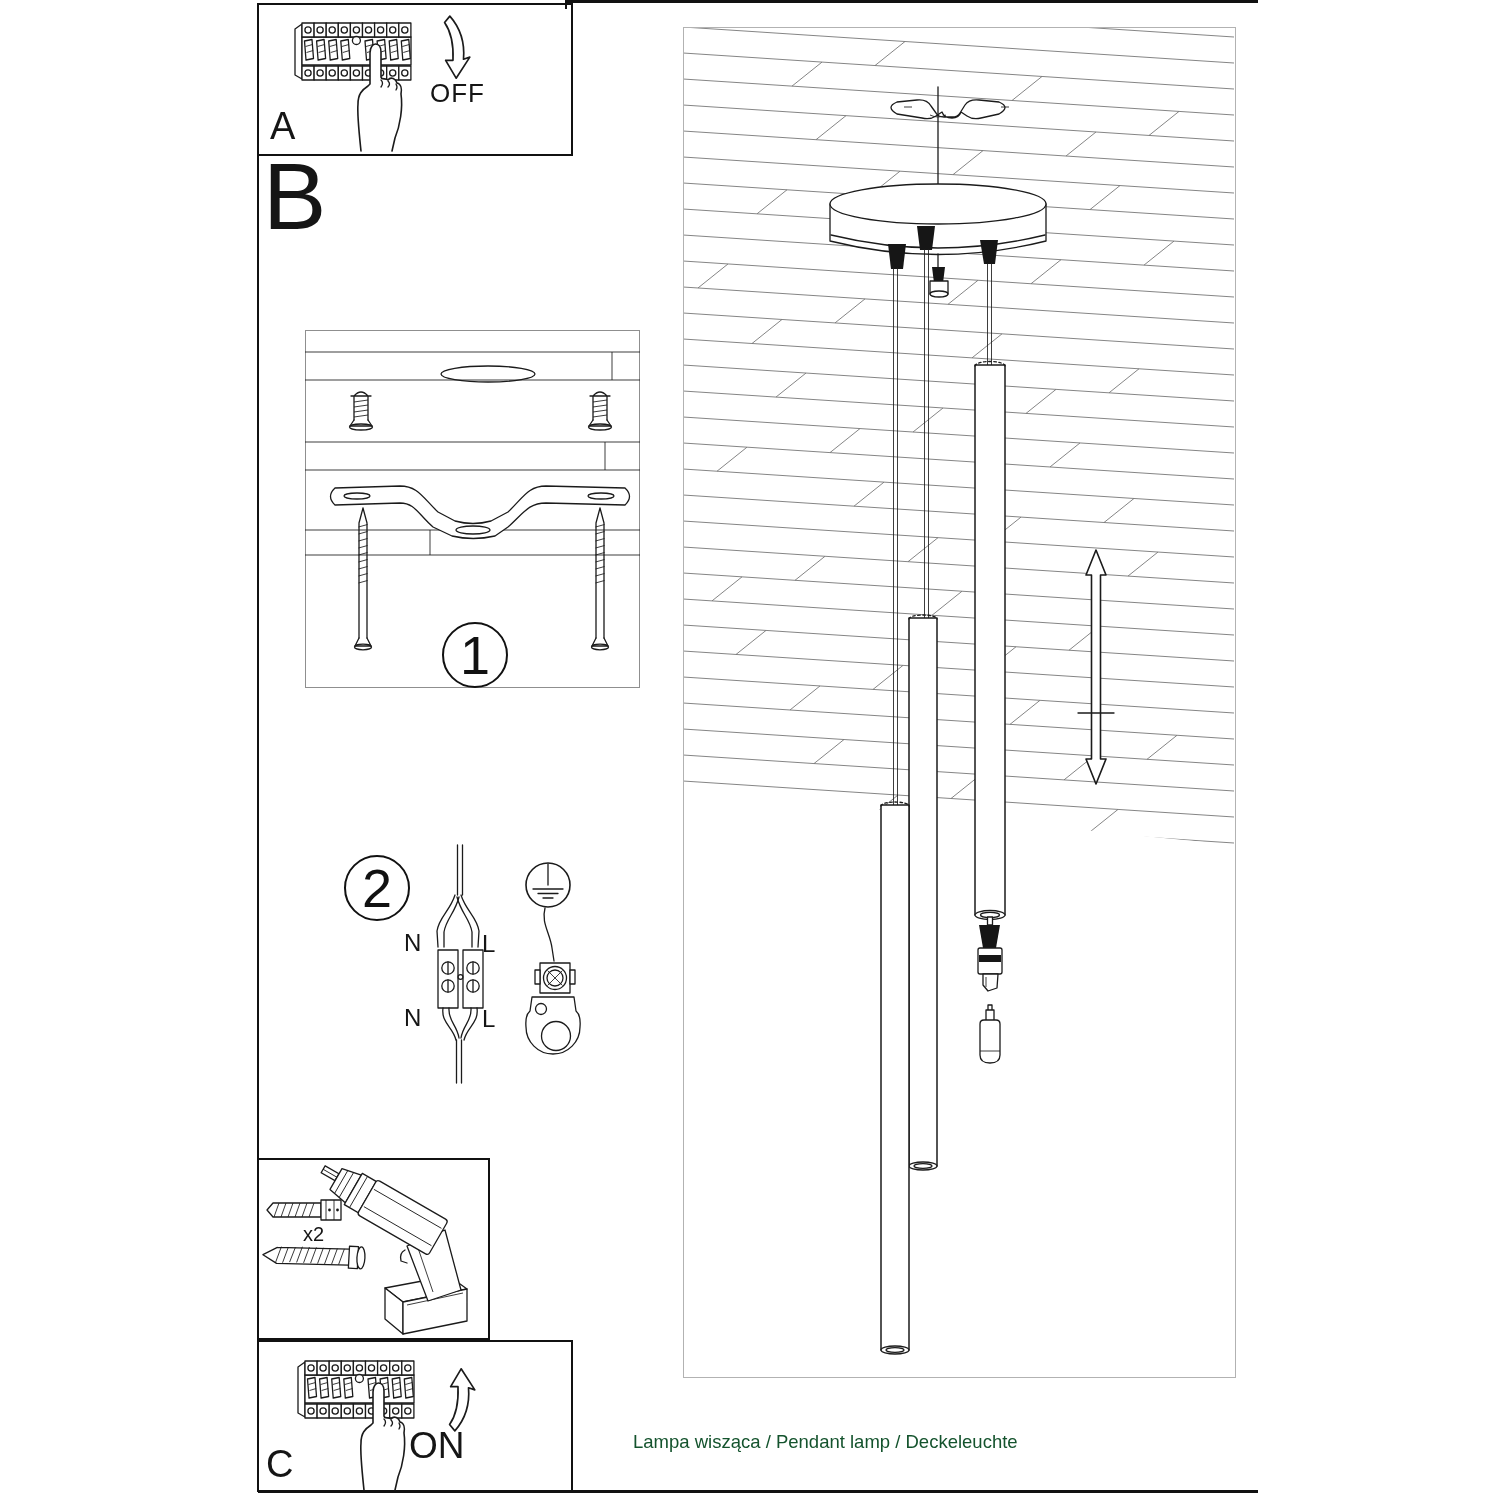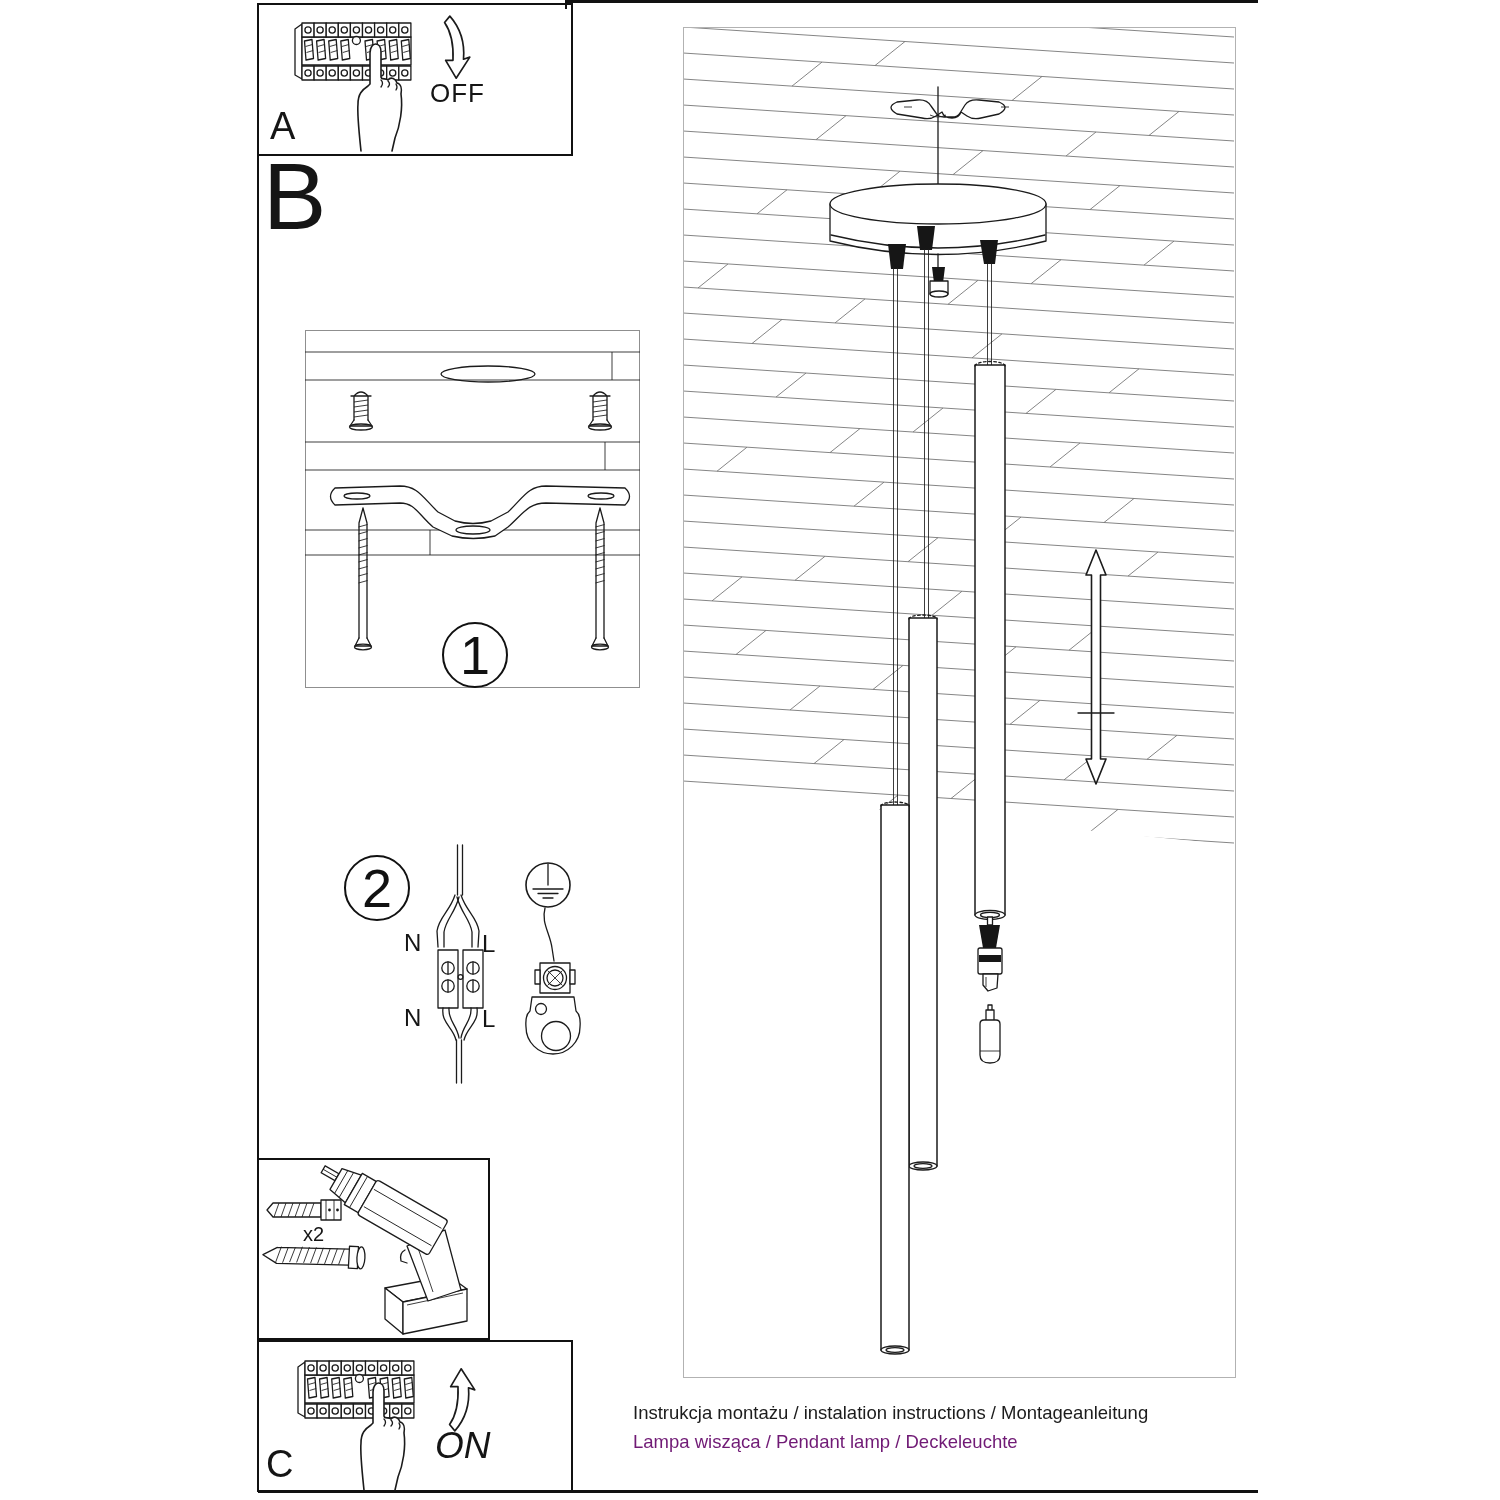--- a/index.html
+++ b/index.html
@@ -295,21 +295,21 @@
         <path d="M110.3,28.5 L117.3,26.5 M111.3,34.5 L118,32.5" class="lnt"></path>
       </g>
   </svg>
   <svg style="left:351px;top:1381px;" width="58" height="110" viewBox="0 0 58 110">
     <use href="#sym-hand"></use>
   </svg>
   <svg style="left:438px;top:1352px;width:40px;height:82px;transform:scaleY(-1);" viewBox="0 0 38 78">
     <use href="#sym-arrow"></use>
   </svg>
   <div class="txt" style="left:266px;top:1445px;font-size:38px;">C</div>
-  <div class="txt" style="left:435px;top:1427px;font-size:37px;font-style:italic;">ON</div>
+  <div class="txt" style="left:409px;top:1427px;font-size:37px;">ON</div>
 
   <div class="frame-light" style="left:683px;top:27px;width:553px;height:1351px;border-color:#b2b2b2;border-width:1px;"></div>
   <svg style="left:683px;top:27px;" width="553" height="1350" viewBox="0 0 553 1350">
     <defs>
       <clipPath id="ceilclip">
           <path d="M1,1 H551 V818 L1,763 Z"></path>
         </clipPath>
     </defs>
 
     <g id="planks" clip-path="url(#ceilclip)">
@@ -454,22 +454,21 @@
     </g>
 
     <g>
       <rect class="ln" x="305" y="978" width="4" height="6"></rect>
       <rect class="ln" x="303" y="983" width="8" height="11"></rect>
       <path class="ln" d="M297,997 Q297,993 301,993 L313,993 Q317,993 317,997 L317,1028 Q317,1036 307,1036 Q297,1036 297,1028 Z"></path>
       <path class="lnt" d="M297,1024 H317"></path>
     </g>
   </svg>
 
-  <div class="txt" style="left:633px;top:1404px;font-size:18.5px;color:#1c1c1c;">Instrukcja montażu / instalation instructions / Montageanleitung</div>
-  <div class="txt" style="left:633px;top:1433px;font-size:18.5px;color:#701a75;">Lampa wisząca / Pendant lamp / Deckeleuchte</div>
+  <div class="txt" style="left:633px;top:1433px;font-size:18.5px;color:#14532d;">Lampa wisząca / Pendant lamp / Deckeleuchte</div>
 
   <svg width="0" height="0" style="position:absolute;">
     <defs>
       <symbol id="sym-hand" viewBox="0 0 58 110">
         <path class="ln" style="stroke-width:1.6" d="M13,109 C11,90 9,72 10,62 C10,52 14,48 20,44 L22,42 L22,11 C22,5 25,2 27.5,2
              C30,2 33,4 33,10 L33,35 C33,38 38,36 40,38 C43,34 48,37 49,41
              C53,42 54,47 53,52 C55,66 52,84 47,96 L44,109"></path>
         <path class="lnn" d="M33,38 q3,3 0,7 M40,39 q3,3 0,6 M48,42 q2,3 0,6"></path>
       </symbol>
       <symbol id="sym-arrow" viewBox="0 0 38 78">

